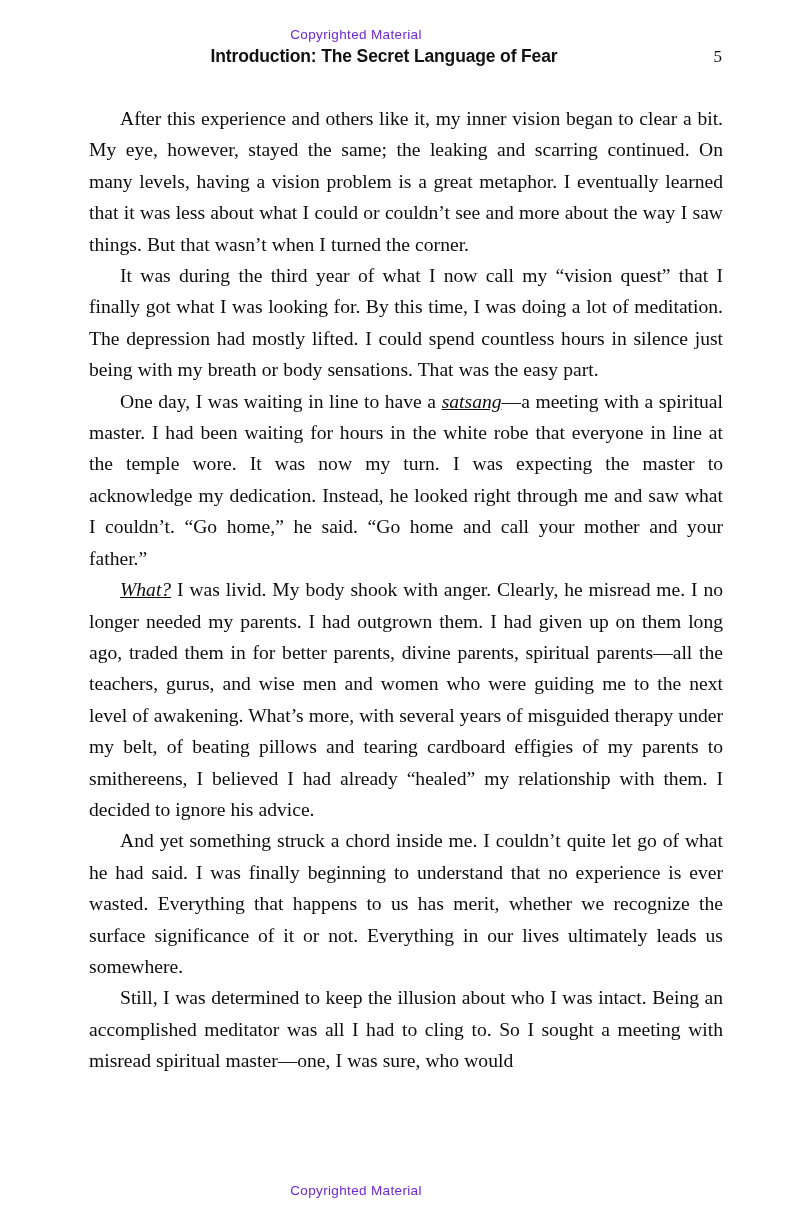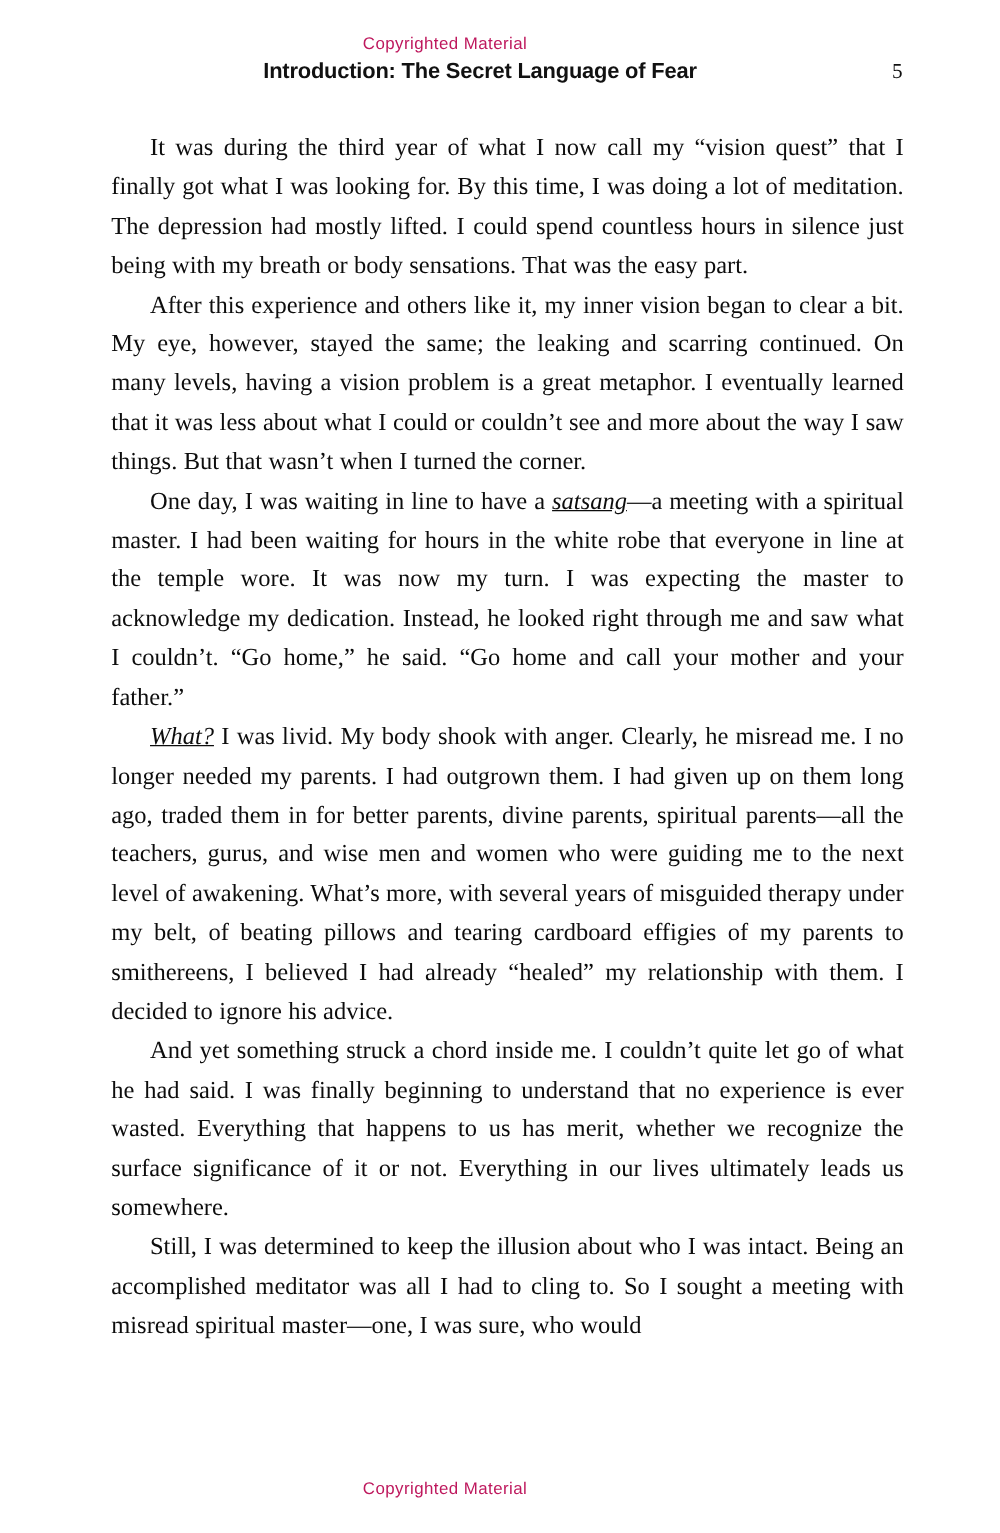--- a/index.html
+++ b/index.html
@@ -25,21 +25,21 @@
 
   
   .watermark {
     position: absolute;
     left: 0;
     width: 712px;
     text-align: center;
     font-family: "Liberation Sans", "DejaVu Sans", sans-serif;
     font-size: 13.5px;
     letter-spacing: 0.35px;
-    color: #be185d;
+    color: #6d28d9;
     user-select: none;
   }
   .watermark-top  { top: 27px; }
   .watermark-bot  { top: 1183px; }
 
   
   .running-head {
     position: absolute;
     top: 46px;
     left: 89px;
@@ -94,22 +94,22 @@
 <div class="page">
 
   <div class="watermark watermark-top">Copyrighted Material</div>
 
   <div class="running-head">
     <div class="running-head-title">Introduction: The Secret Language of Fear</div>
     <div class="running-head-folio">5</div>
   </div>
 
   <div class="text-column">
+    <p class="para">After this experience and others like it, my inner vision began to clear a bit. My eye, however, stayed the same; the leaking and scarring continued. On many levels, having a vision problem is a great metaphor. I eventually learned that it was less about what I could or couldn’t see and more about the way I saw things. But that wasn’t when I turned the corner.</p>
     <p class="para">It was during the third year of what I now call my “vision quest” that I finally got what I was looking for. By this time, I was doing a lot of meditation. The depression had mostly lifted. I could spend countless hours in silence just being with my breath or body sensations. That was the easy part.</p>
-    <p class="para">After this experience and others like it, my inner vision began to clear a bit. My eye, however, stayed the same; the leaking and scarring continued. On many levels, having a vision problem is a great metaphor. I eventually learned that it was less about what I could or couldn’t see and more about the way I saw things. But that wasn’t when I turned the corner.</p>
     <p class="para"><span>One day, I was waiting in line to have a </span><em>satsang</em><span>—a meeting with a spiritual master. I had been waiting for hours in the white robe that everyone in line at the temple wore. It was now my turn. I was expecting the master to acknowledge my dedication. Instead, he looked right through me and saw what I couldn’t. “Go home,” he said. “Go home and call your mother and your father.”</span></p>
     <p class="para"><em>What?</em><span> I was livid. My body shook with anger. Clearly, he misread me. I no longer needed my parents. I had outgrown them. I had given up on them long ago, traded them in for better parents, divine parents, spiritual parents—all the teachers, gurus, and wise men and women who were guiding me to the next level of awakening. What’s more, with several years of misguided therapy under my belt, of beating pillows and tearing cardboard effigies of my parents to smithereens, I believed I had already “healed” my relationship with them. I decided to ignore his advice.</span></p>
     <p class="para">And yet something struck a chord inside me. I couldn’t quite let go of what he had said. I was finally beginning to understand that no experience is ever wasted. Everything that happens to us has merit, whether we recognize the surface significance of it or not. Everything in our lives ultimately leads us somewhere.</p>
     <p class="para">Still, I was determined to keep the illusion about who I was intact. Being an accomplished meditator was all I had to cling to. So I sought a meeting with misread spiritual master—one, I was sure, who would</p>
   </div>
 
   <div class="watermark watermark-bot">Copyrighted Material</div>
 
 </div>
 

